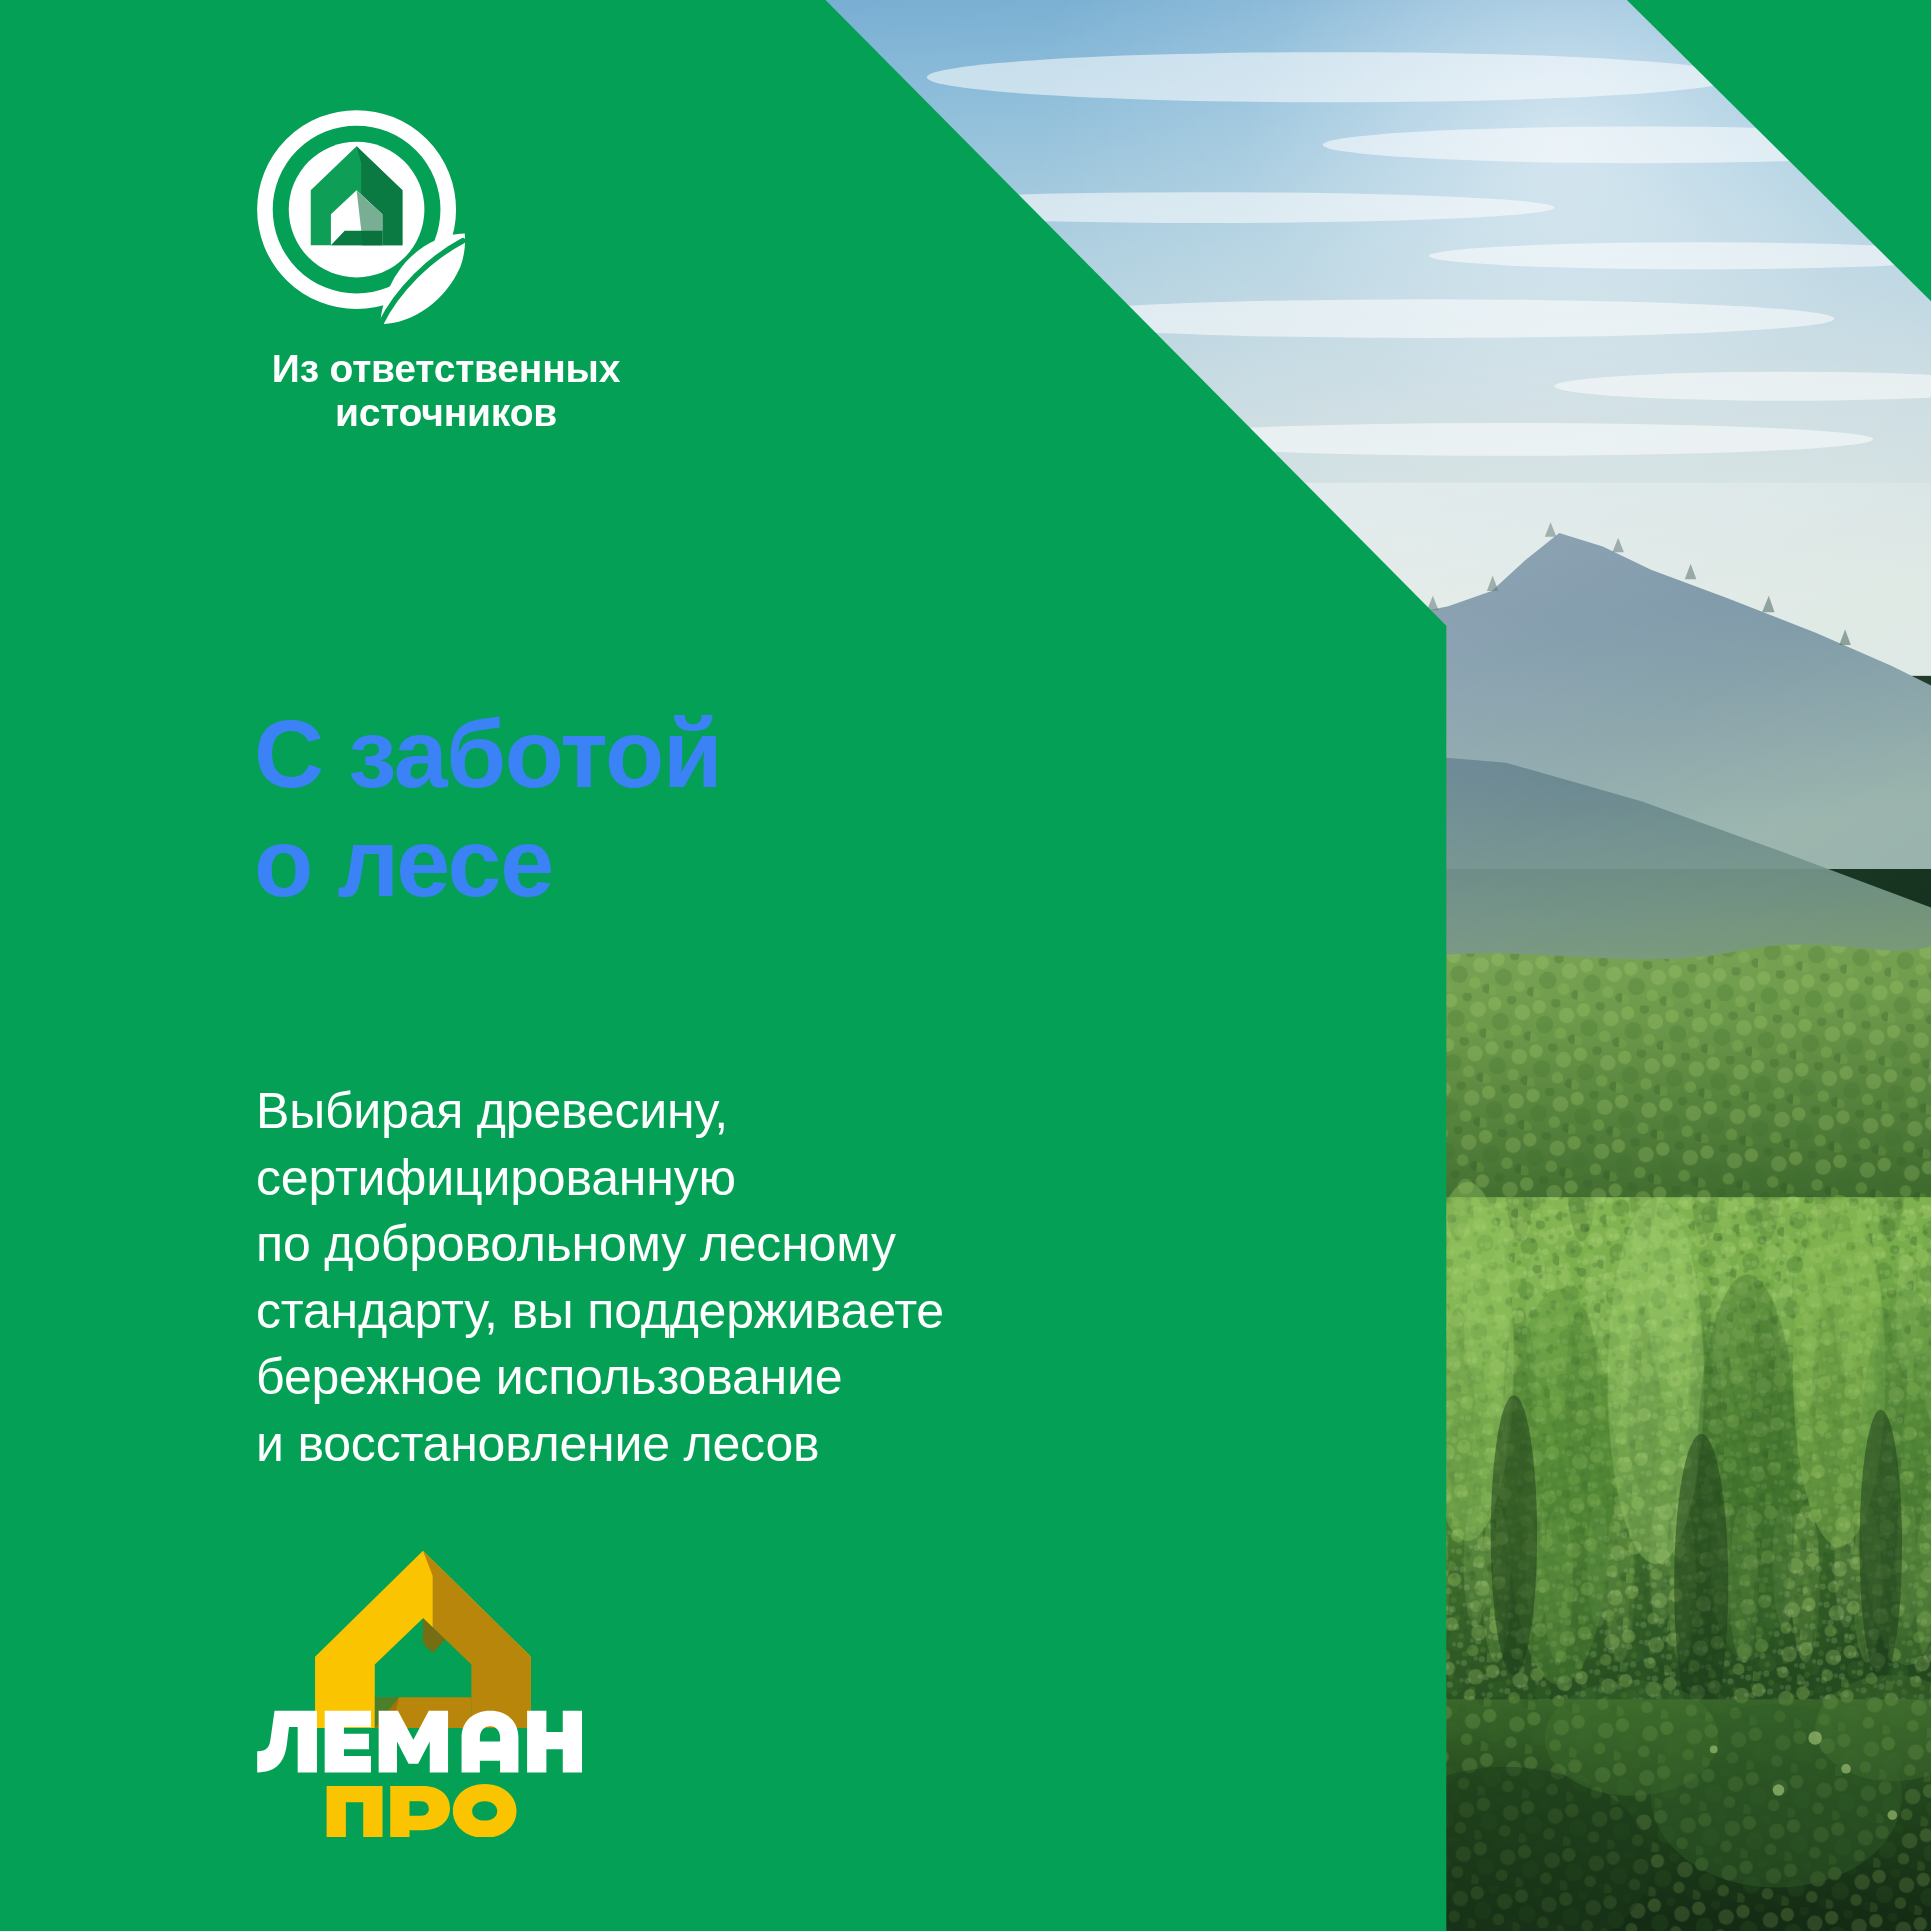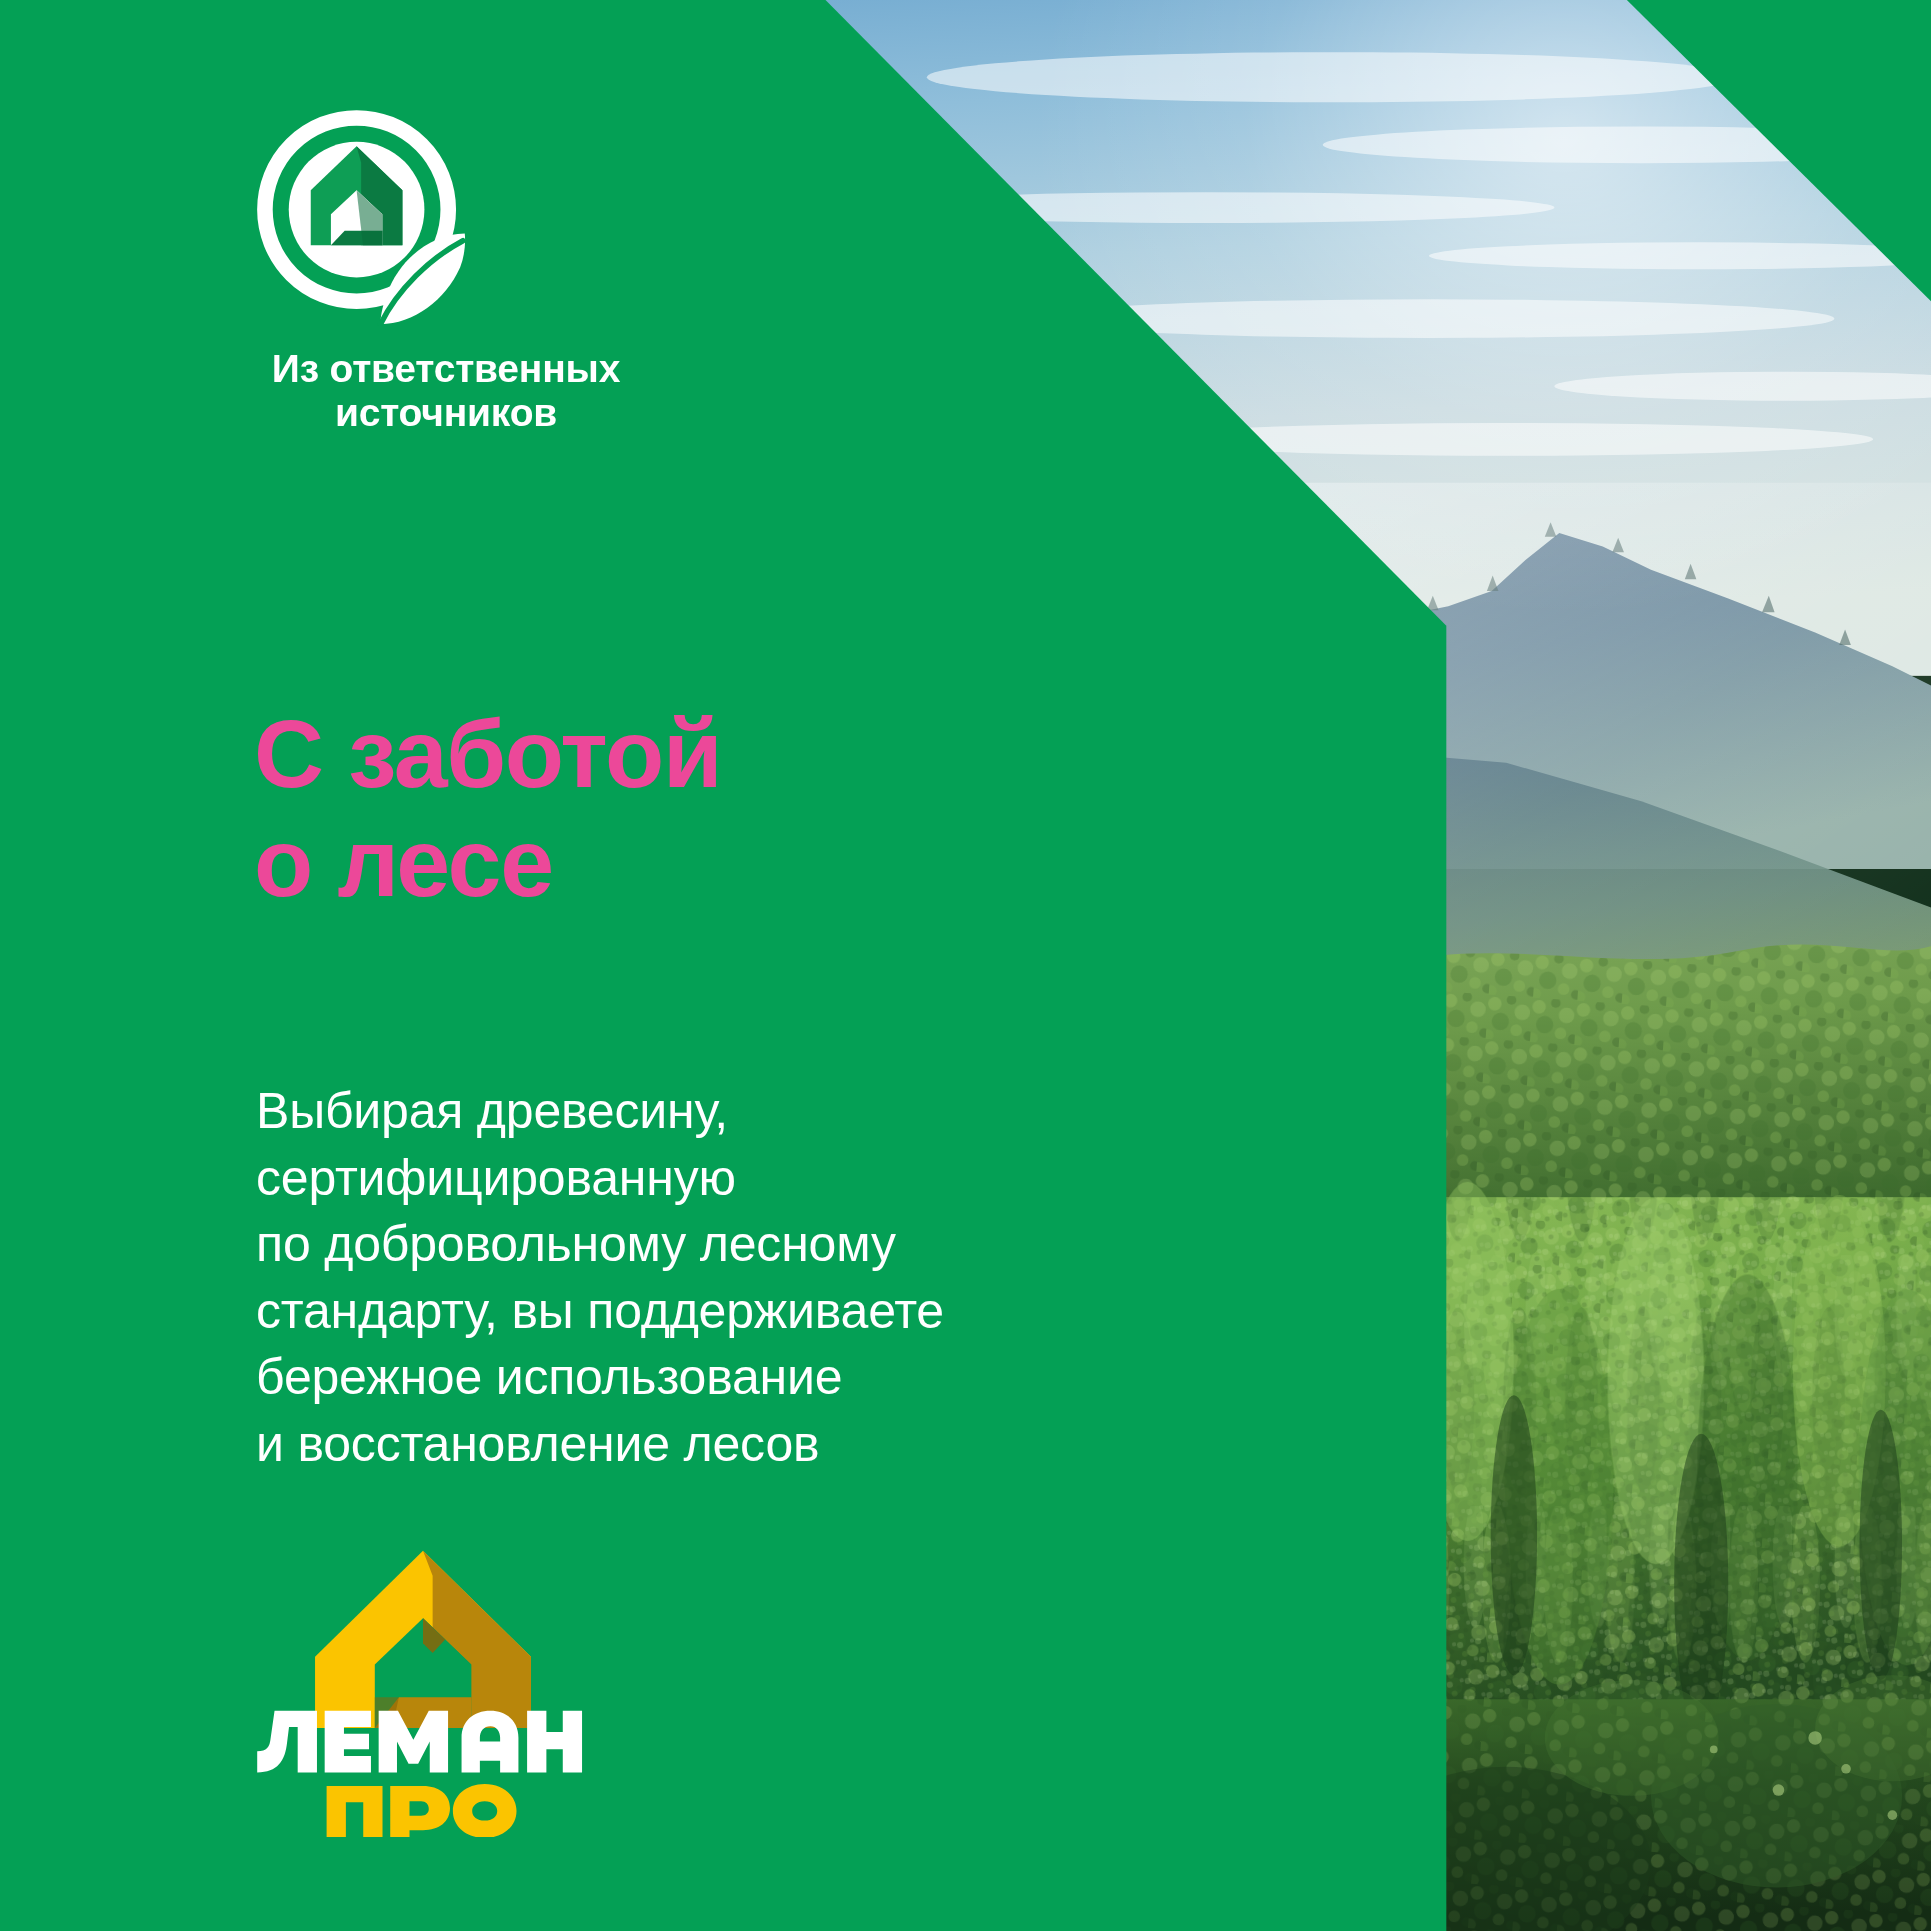--- a/index.html
+++ b/index.html
@@ -65,21 +65,21 @@
     line-height: 1.13;
     letter-spacing: -0.2px;
     white-space: pre-line;
   }
 
   
   .headline {
     position: absolute;
     left: 254px;
     top: 635px;
-    color: #ec4899;
+    color: #3b82f6;
     font-size: 97px;
     font-weight: 700;
     line-height: 1.12;
     letter-spacing: -1.4px;
     white-space: pre-line;
   }
 
   
   .body-copy {
     position: absolute;

